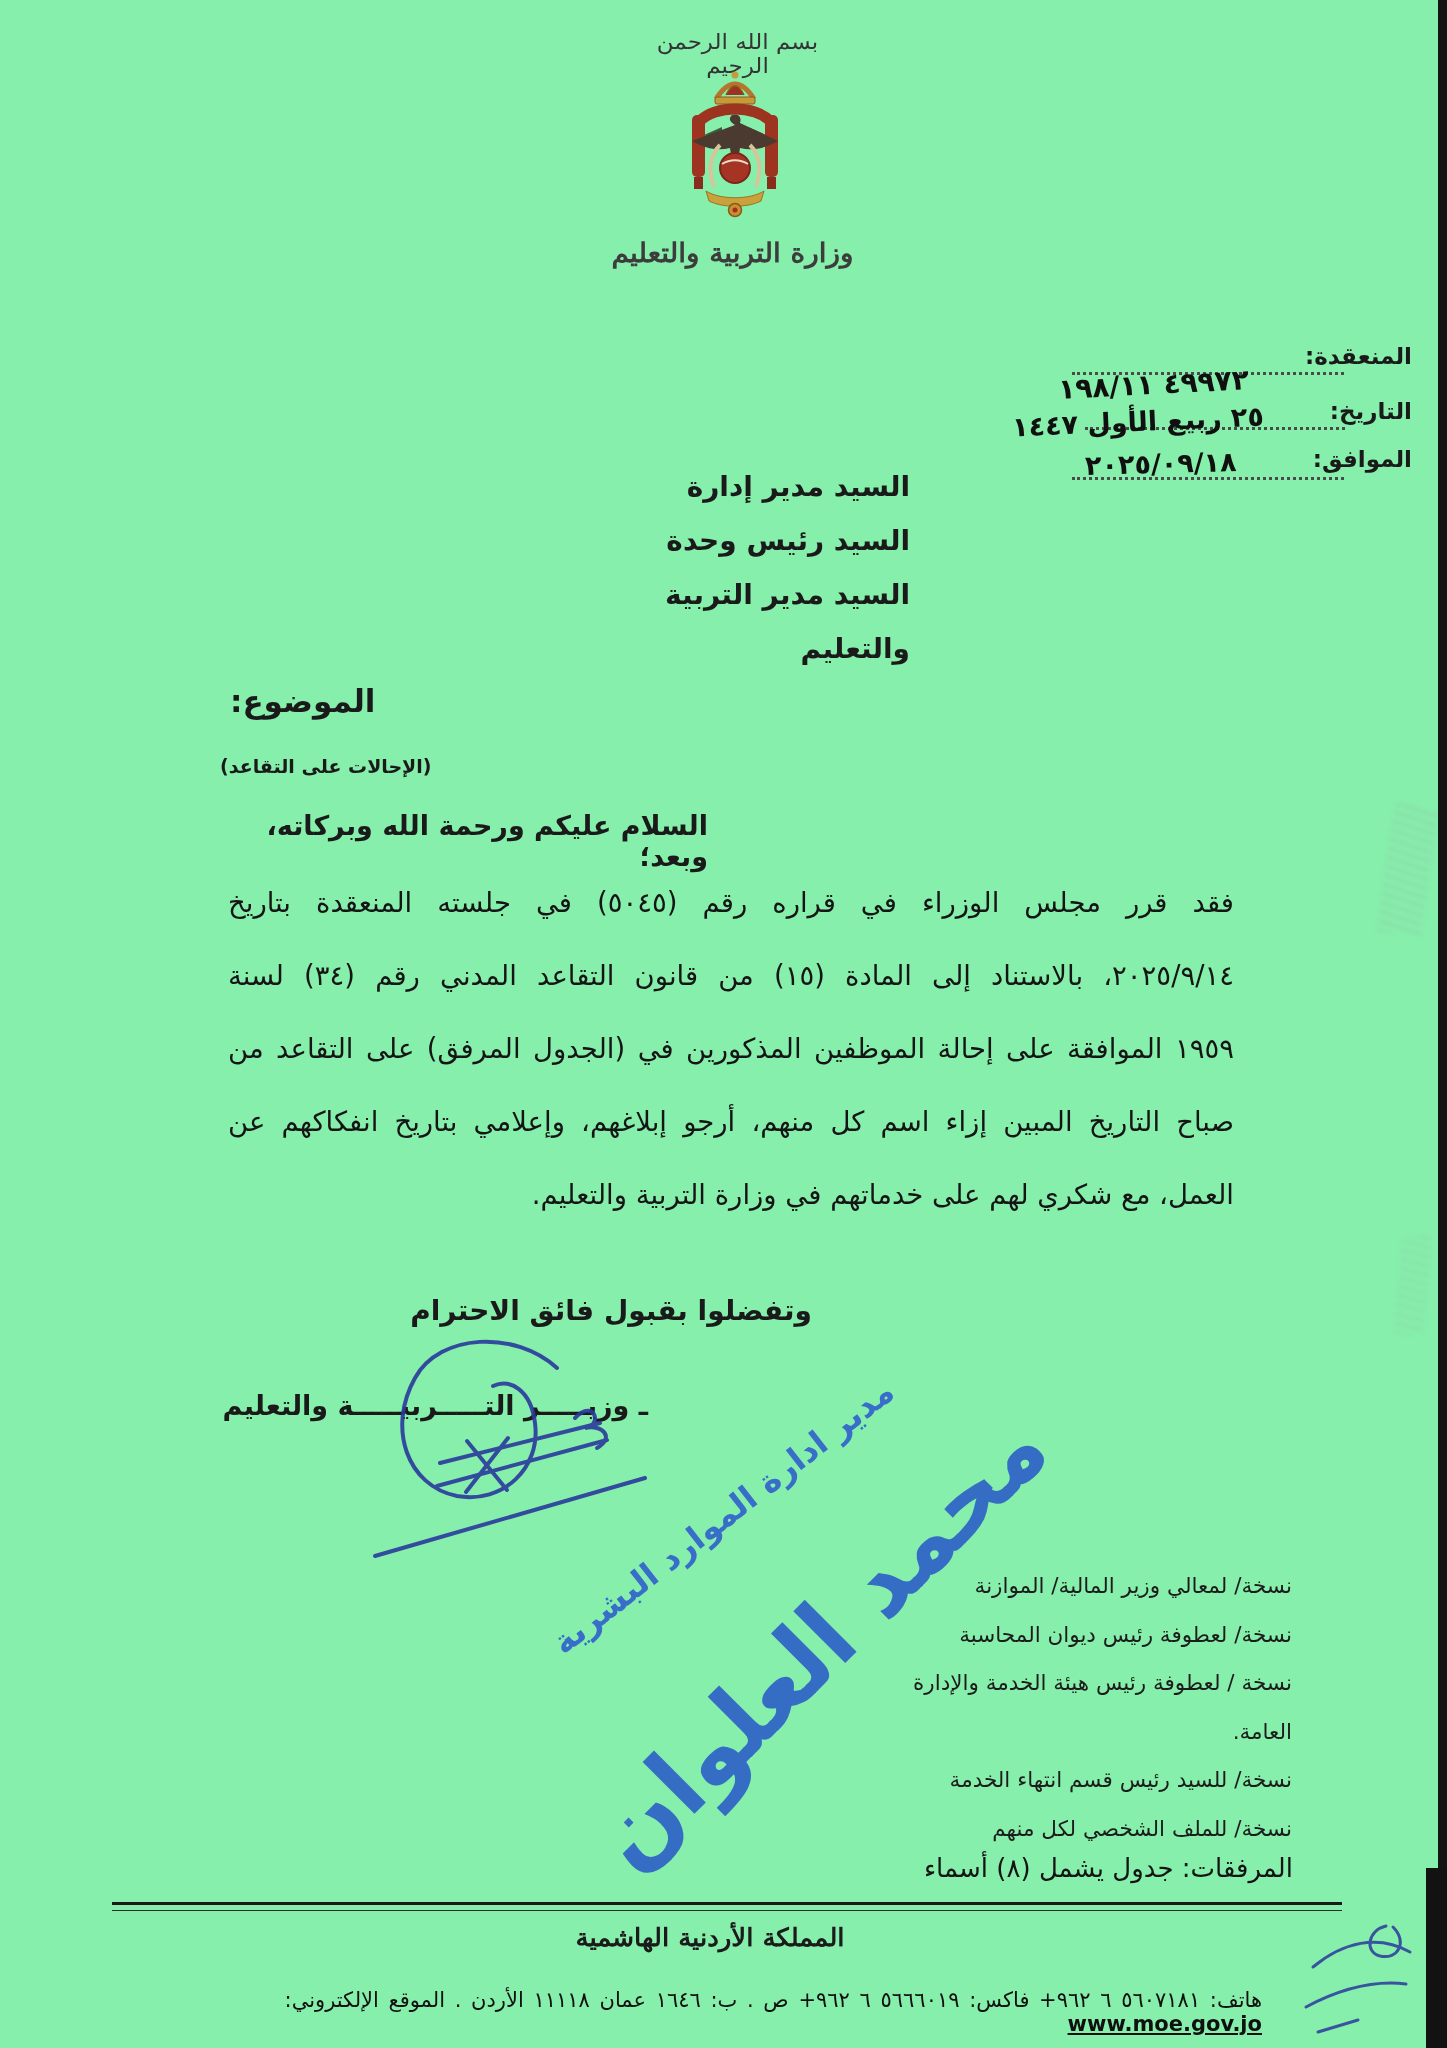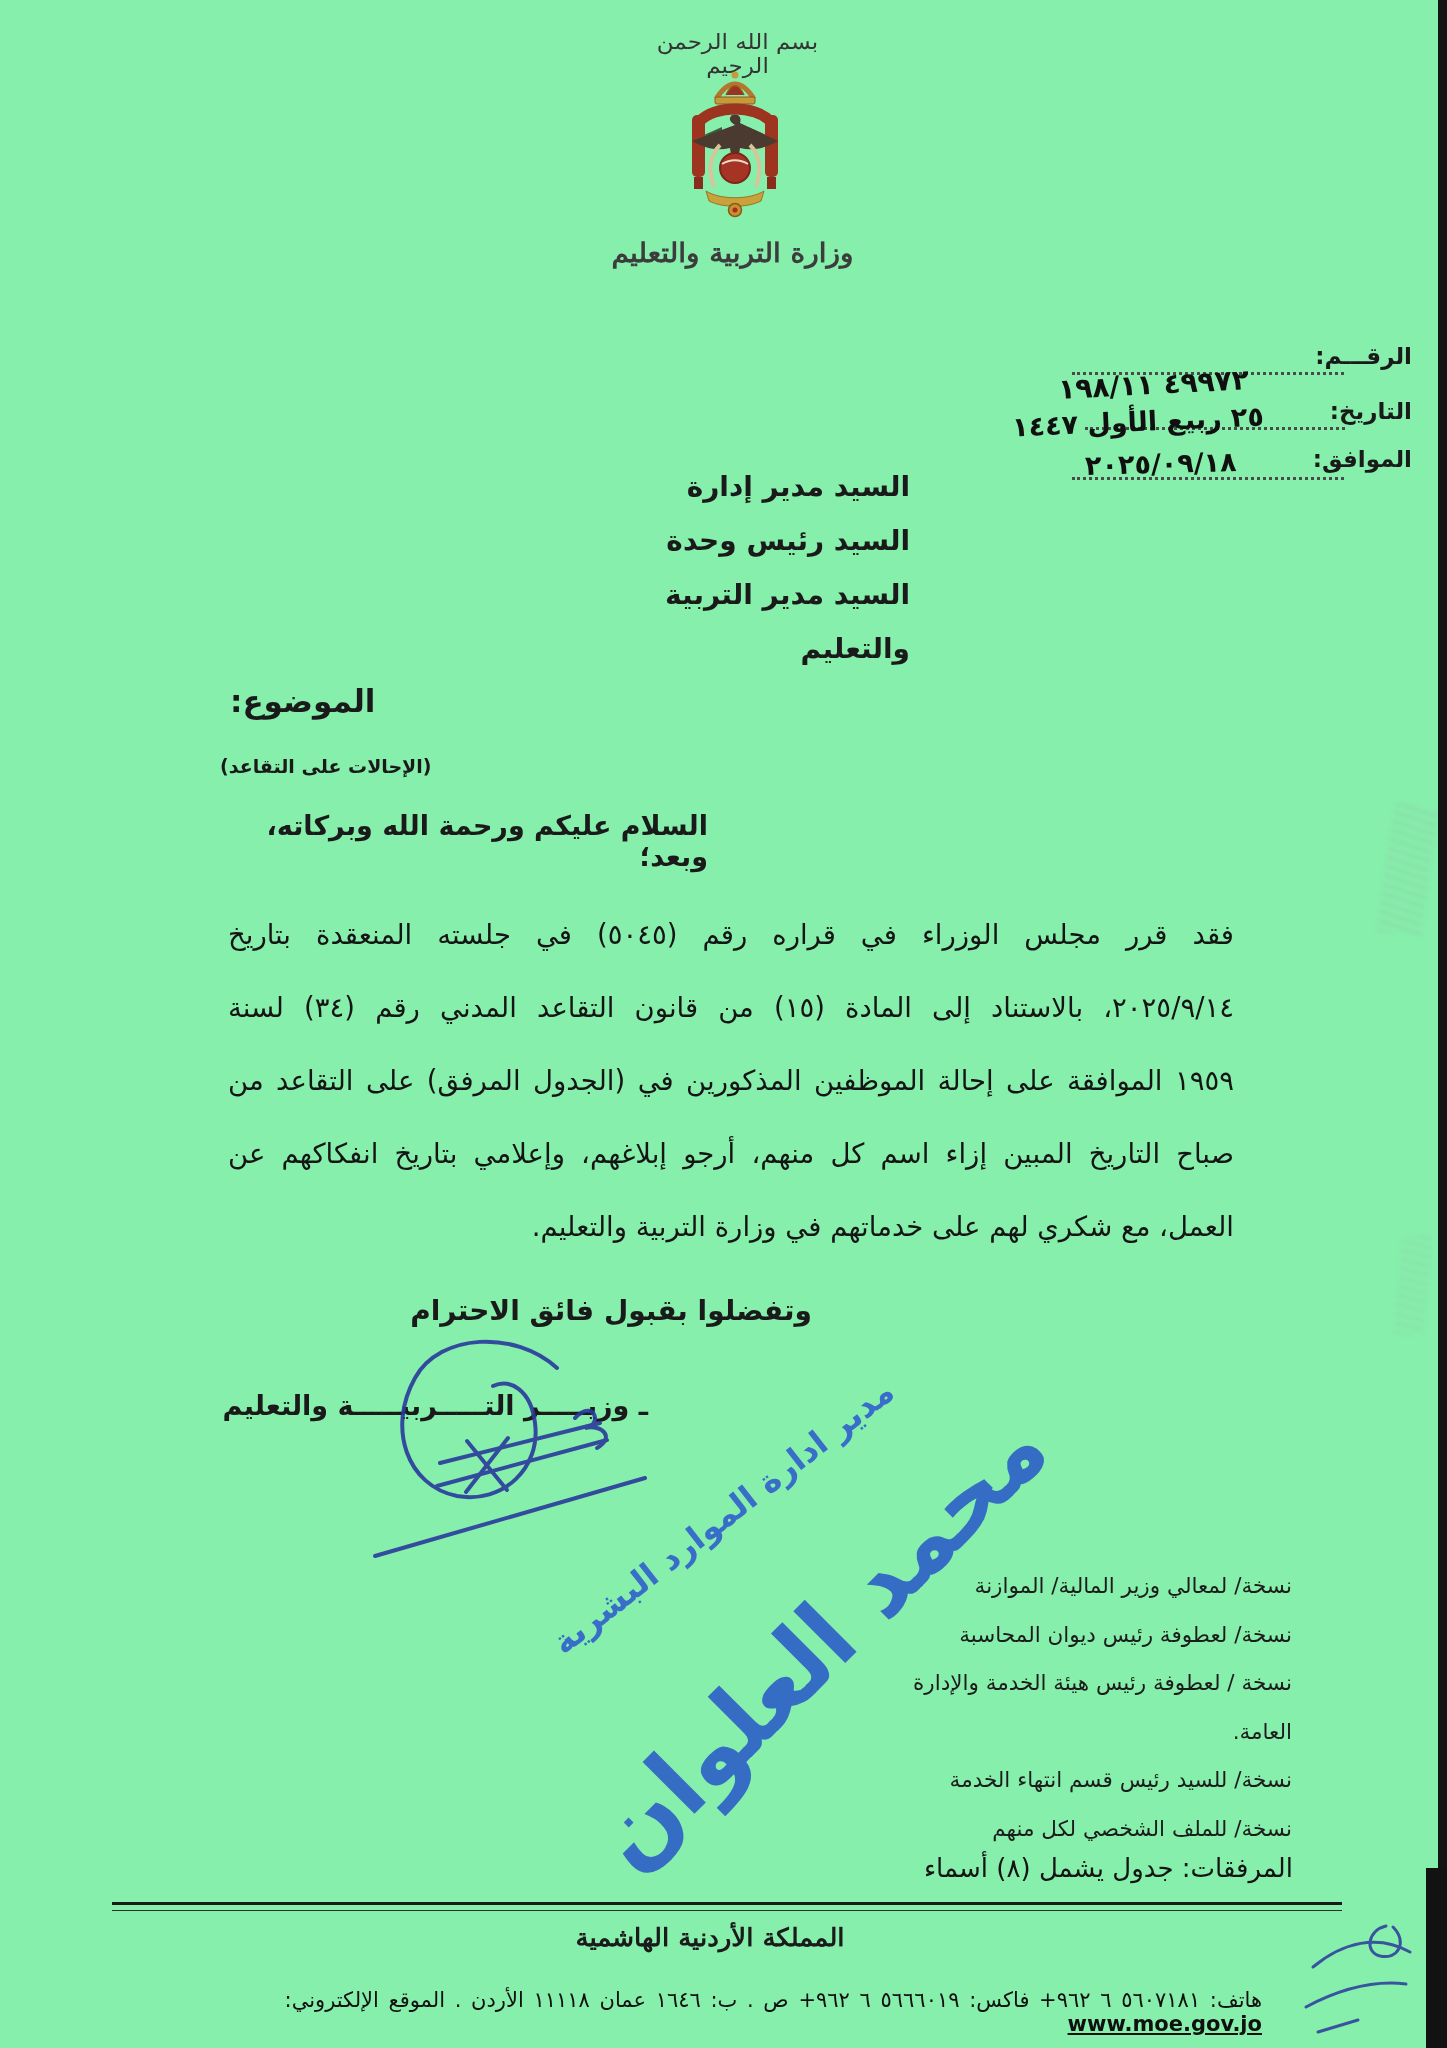--- a/index.html
+++ b/index.html
@@ -30,21 +30,21 @@
 
   
   .addr{left:596px;top:460px;width:314px;text-align:right;font-size:28px;font-weight:bold;line-height:54px;}
 
   
   .subject-label{left:230px;top:683px;font-size:31px;font-weight:bold;}
   .subject-title{left:220px;top:755px;font-size:19px;font-weight:bold;}
   .salutation{left:226px;top:810px;width:482px;text-align:right;font-size:27px;font-weight:bold;}
 
   
-  .body-par{left:228px;top:904px;width:1006px;font-size:27.5px;color:#151515;}
+  .body-par{left:228px;top:872px;width:1006px;font-size:27.5px;color:#151515;}
   .body-line{height:73px;line-height:60px;text-align:justify;text-align-last:justify;}
   .body-line.last{text-align:right;text-align-last:right;}
 
   .closing{left:395px;top:1294px;width:432px;text-align:center;font-size:28px;font-weight:bold;}
   .minister-title{left:160px;top:1390px;width:488px;text-align:right;font-size:27px;font-weight:bold;letter-spacing:1px;}
 
   
   .sig-svg{left:345px;top:1328px;width:330px;height:240px;}
   .stamp-line1{left:448px;top:1712px;width:560px;transform:rotate(-38deg);transform-origin:0 50%;
                color:#3468cc;font-size:33px;font-weight:bold;text-align:right;letter-spacing:2px;opacity:.95;}
@@ -103,21 +103,21 @@
     <path d="M96 120 C102 104 100 88 90 78" fill="none" stroke="#d8c49a" stroke-width="4"></path>
 
     <path d="M46 124 C60 133 90 133 104 124 L101 134 C88 141 62 141 49 134 Z" fill="#caa23c" stroke="#9a7426" stroke-width="1"></path>
 
     <circle cx="75" cy="143" r="6.5" fill="#c89030" stroke="#8a5a1a" stroke-width="1.5"></circle>
     <circle cx="75" cy="143" r="2.5" fill="#a03022"></circle>
   </svg>
 
   <div class="abs ministry-callig serifish rtl">وزارة التربية والتعليم</div>
 
-  <div class="abs ref-label rtl" style="left:1342px;top:343px;width:70px;">الرقـــم:</div>
+  <div class="abs ref-label rtl" style="left:1342px;top:343px;width:70px;">المنعقدة:</div>
   <div class="abs dotline" style="left:1072px;top:372px;width:272px;"></div>
   <div class="abs stamp-val" dir="ltr" style="left:1058px;top:368px;font-size:28px;transform:rotate(-3deg);">٤٩٩٧٢ ١٩٨/١١</div>
 
   <div class="abs ref-label rtl" style="left:1346px;top:398px;width:66px;">التاريخ:</div>
   <div class="abs dotline" style="left:1085px;top:427px;width:260px;"></div>
   <div class="abs stamp-val rtl" style="left:1012px;top:406px;font-size:27px;transform:rotate(-2.5deg);">٢٥ ربيع الأول ١٤٤٧</div>
 
   <div class="abs ref-label rtl" style="left:1344px;top:446px;width:68px;">الموافق:</div>
   <div class="abs dotline" style="left:1072px;top:477px;width:272px;"></div>
   <div class="abs stamp-val" dir="ltr" style="left:1085px;top:448px;font-size:27px;transform:rotate(-1.5deg);">٢٠٢٥/٠٩/١٨</div>

